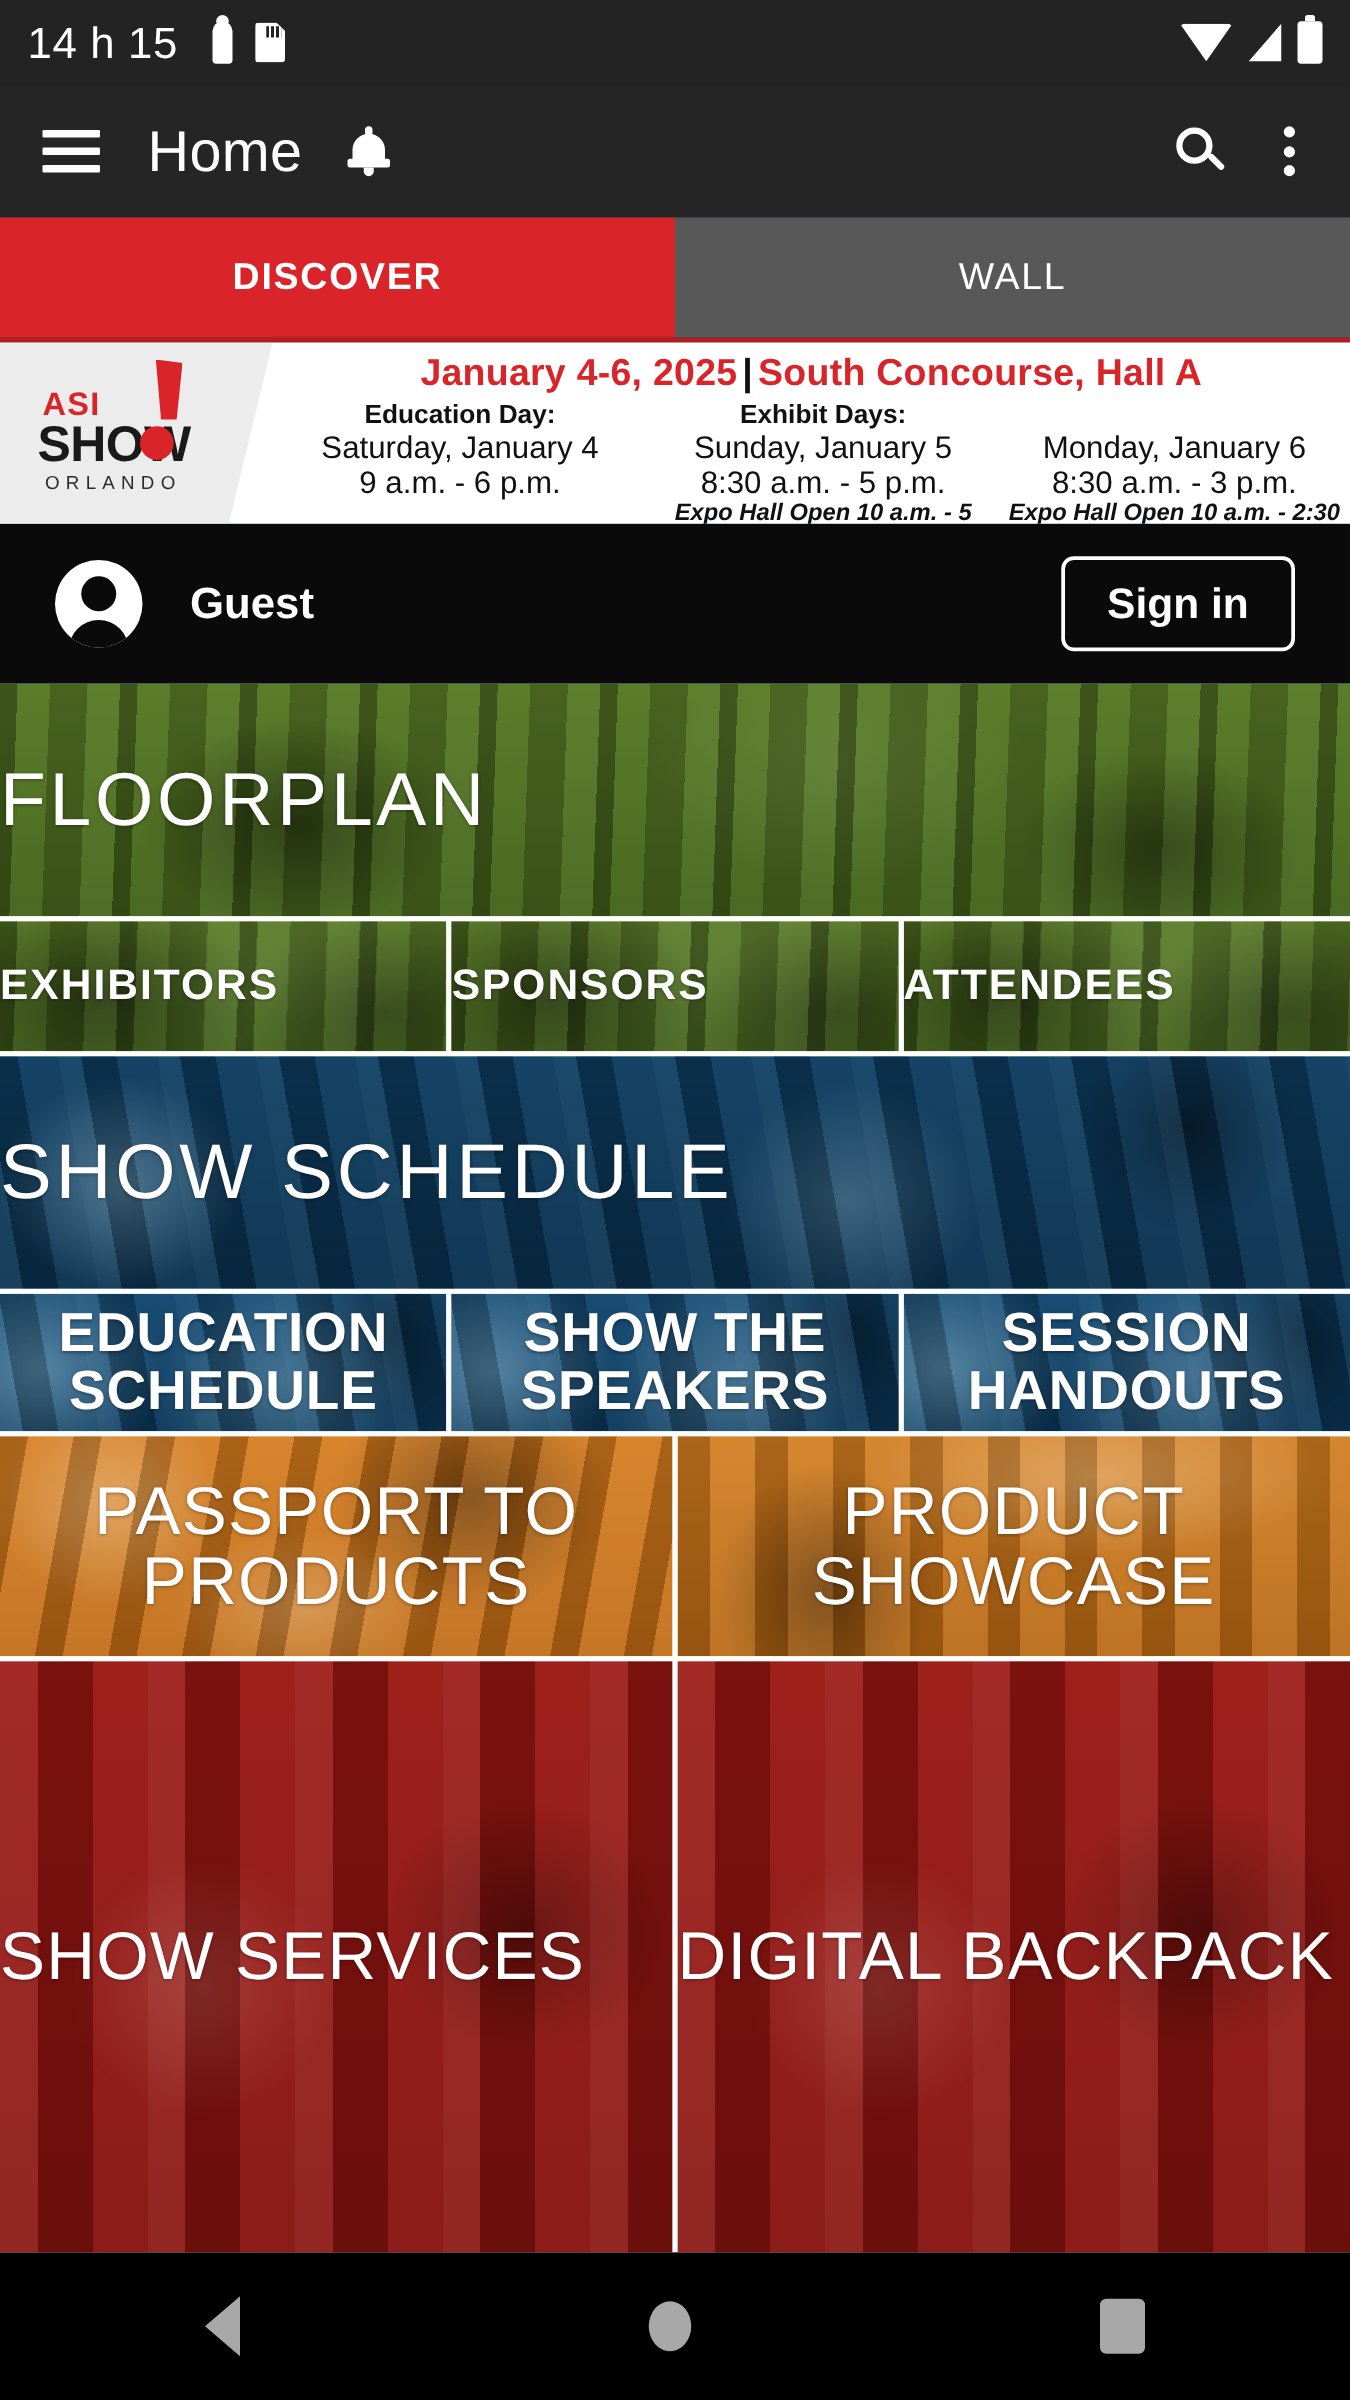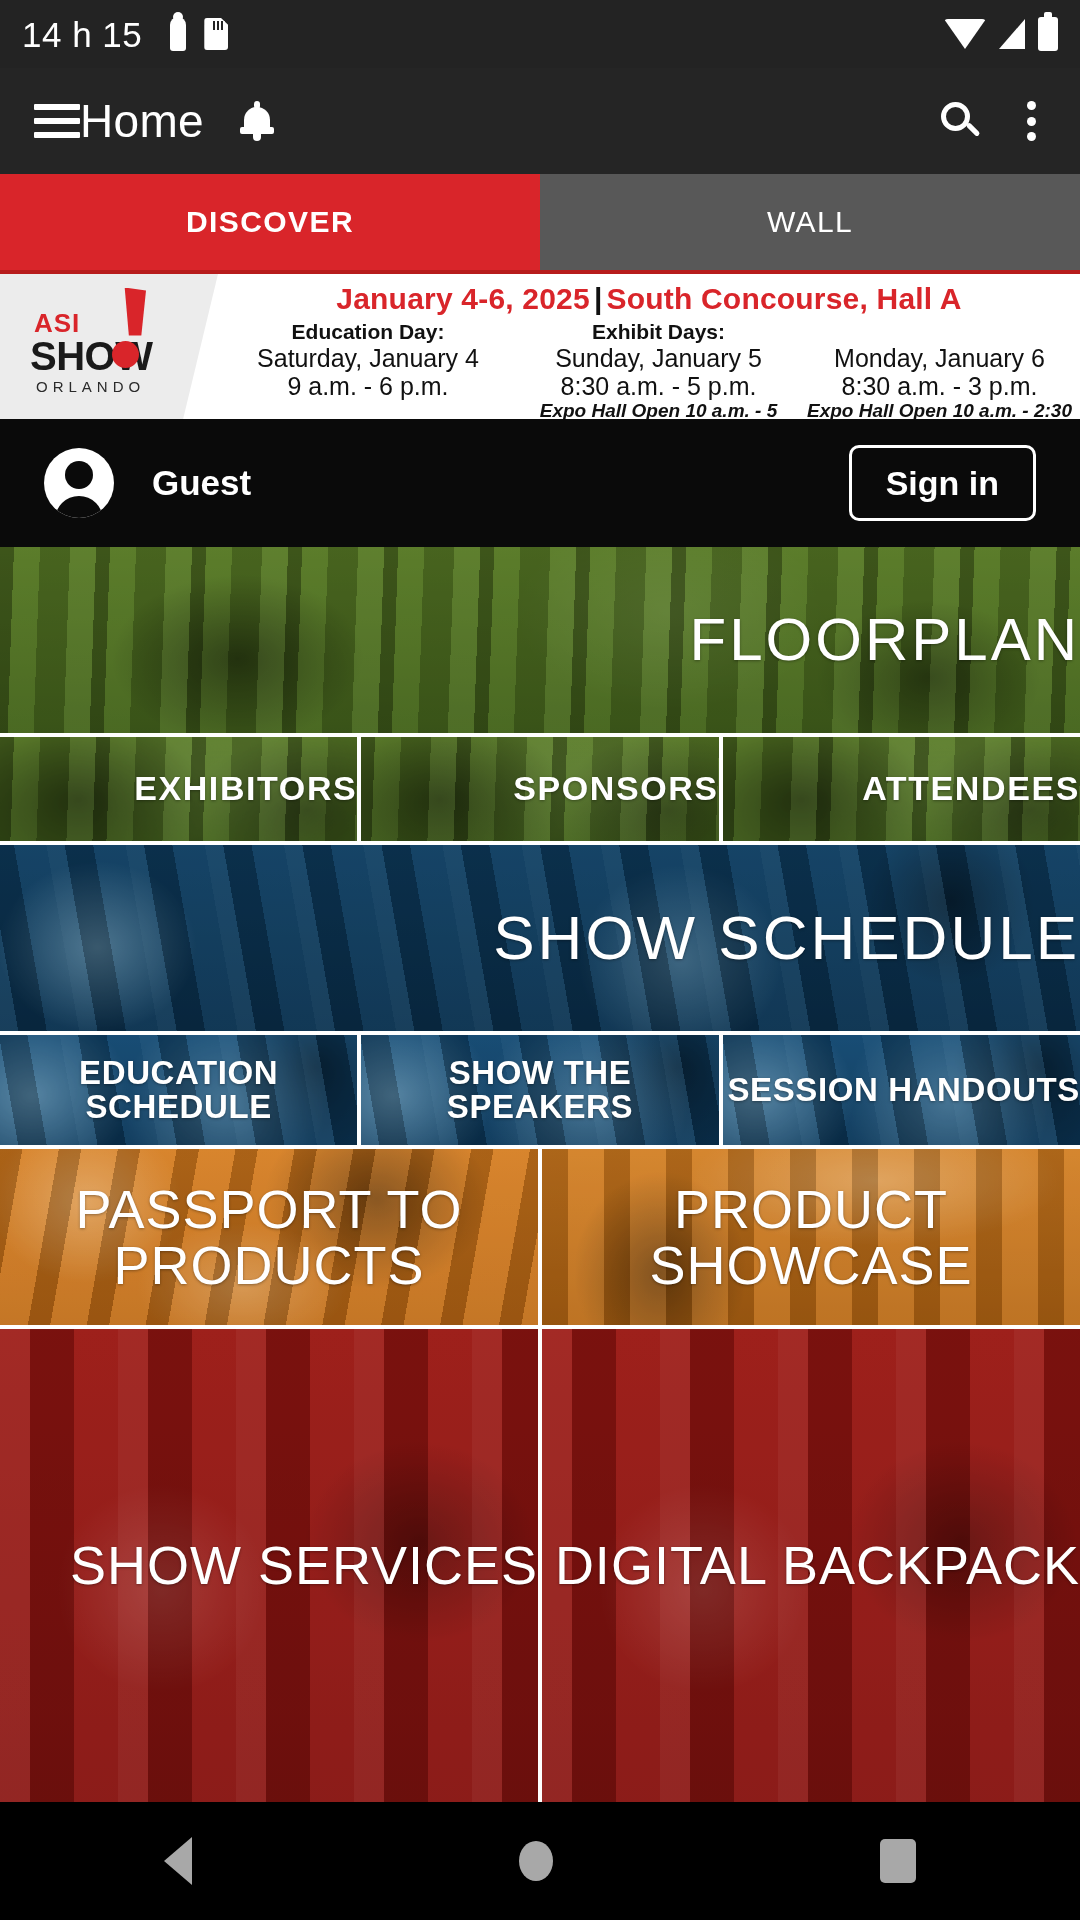--- a/index.html
+++ b/index.html
@@ -33,21 +33,21 @@
   .bat-ic { width:20px; height:34px; background:#fff; border-radius:3px; position:relative; }
   .bat-ic:before{ content:""; position:absolute; left:6px; top:-5px; width:8px; height:5px; background:#fff; border-radius:2px 2px 0 0; }
 
   
   .appbar {
     height:106px; background:#252525; display:flex; align-items:center; padding:0 34px;
     flex:0 0 auto;
   }
   .hamburger { width:46px; height:34px; display:flex; flex-direction:column; justify-content:space-between; cursor:pointer; }
   .hamburger span { display:block; height:6px; background:#fff; border-radius:1px; }
-  .appbar-title { color:#fff; font-size:46px; font-weight:400; letter-spacing:.3px; }
+  .appbar-title { color:#fff; font-size:46px; margin-left:38px; font-weight:400; letter-spacing:.3px; }
   .bell-ic { margin-left:36px; width:34px; height:40px; position:relative; }
   .bell-ic .body { position:absolute; left:4px; top:6px; width:26px; height:24px; background:#fff; border-radius:13px 13px 2px 2px; }
   .bell-ic .rim { position:absolute; left:0px; top:26px; width:34px; height:7px; background:#fff; border-radius:2px; }
   .bell-ic .top { position:absolute; left:14px; top:0px; width:6px; height:8px; background:#fff; border-radius:3px; }
   .bell-ic .clap { position:absolute; left:13px; top:33px; width:8px; height:7px; background:#fff; border-radius:0 0 4px 4px; }
   .appbar-right { margin-left:auto; display:flex; align-items:center; gap:48px; padding-right:10px; }
   .search-ic { width:38px; height:38px; position:relative; }
   .search-ic .ring { position:absolute; left:0; top:0; width:29px; height:29px; border:5px solid #fff; border-radius:50%; }
   .search-ic .hnd { position:absolute; left:24px; top:25px; width:16px; height:5px; background:#fff; transform:rotate(45deg); border-radius:3px; }
   .kebab { width:9px; height:40px; display:flex; flex-direction:column; justify-content:space-between; }
@@ -86,21 +86,21 @@
   .guestbar { height:128px; background:#0a0a0a; display:flex; align-items:center; padding:16px 44px; flex:0 0 auto; }
   .avatar { width:70px; height:70px; border-radius:50%; background:#fff; position:relative; overflow:hidden; flex:0 0 auto; }
   .avatar .head { position:absolute; left:21px; top:13px; width:28px; height:28px; background:#0a0a0a; border-radius:50%; }
   .avatar .body { position:absolute; left:11px; top:48px; width:48px; height:40px; background:#0a0a0a; border-radius:24px 24px 0 0; }
   .guest-name { color:#fff; font-size:35px; font-weight:bold; margin-left:38px; }
   .signin-btn { margin-left:auto; border:3px solid #fff; border-radius:10px; color:#fff;
        font-size:34px; font-weight:bold; padding:18px 34px; line-height:1; background:transparent; cursor:pointer; }
 
   
   .tilegrid { flex:1 1 auto; display:flex; flex-direction:column; background:#fff; overflow:hidden; }
-  .tile { position:relative; overflow:hidden; display:flex; align-items:center; justify-content:flex-end; cursor:pointer; }
+  .tile { position:relative; overflow:hidden; display:flex; align-items:center; justify-content:flex-start; cursor:pointer; }
   .tile .label { position:relative; z-index:3; color:#fff; text-align:center; line-height:1.04;
        text-shadow:0 1px 3px rgba(0,0,0,.35); }
   .tile .tex { position:absolute; inset:0; z-index:1; }
   .tile .tint { position:absolute; inset:0; z-index:2; }
   .row { display:flex; }
   .row > .tile { flex:1; }
   .sep-v { width:4px; background:#fff; flex:0 0 4px; }
   .sep-h { height:4px; background:#fff; flex:0 0 4px; }
 
   
@@ -120,21 +120,21 @@
     background:
       repeating-linear-gradient(80deg, rgba(255,255,255,.13) 0 18px, rgba(0,0,0,.22) 18px 46px, rgba(255,255,255,.07) 46px 78px),
       radial-gradient(ellipse 150px 130px at 9% 55%, rgba(255,255,255,.55), transparent 66%),
       radial-gradient(ellipse 150px 140px at 63% 62%, rgba(255,255,255,.40), transparent 68%),
       radial-gradient(ellipse 120px 120px at 88% 30%, rgba(0,0,0,.42), transparent 70%),
       linear-gradient(180deg,#1b5f86,#134b6c);
   }
   .tint-blue { background:rgba(14,86,124,.55); mix-blend-mode:multiply; }
   .tint-blue-lt { background:rgba(41,124,170,.55); mix-blend-mode:multiply; }
   .tile-blue-main .label { font-size:62px; letter-spacing:3px; font-weight:400; }
-  .sub-blue .label { font-size:33px; letter-spacing:.6px; font-weight:600; }
+  .sub-blue .label { font-size:44px; letter-spacing:.6px; font-weight:600; }
 
   .tex-passport {
     background:
       repeating-linear-gradient(100deg, rgba(0,0,0,.20) 0 22px, rgba(255,255,255,.12) 22px 58px),
       radial-gradient(ellipse 140px 120px at 16% 30%, rgba(255,255,255,.45), transparent 68%),
       radial-gradient(ellipse 160px 130px at 70% 28%, rgba(0,0,0,.40), transparent 70%),
       radial-gradient(ellipse 150px 90px at 45% 78%, rgba(255,255,255,.35), transparent 70%),
       linear-gradient(180deg,#e0952c,#c9811f);
   }
   .tex-showcase {

